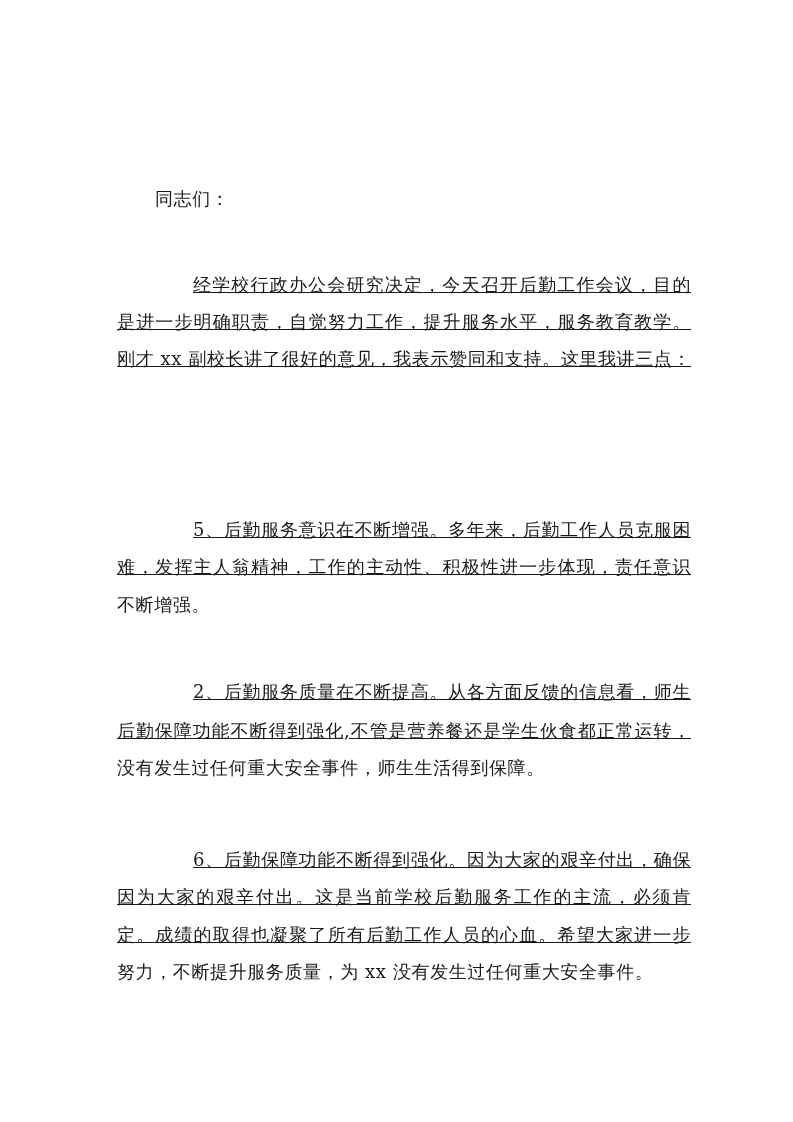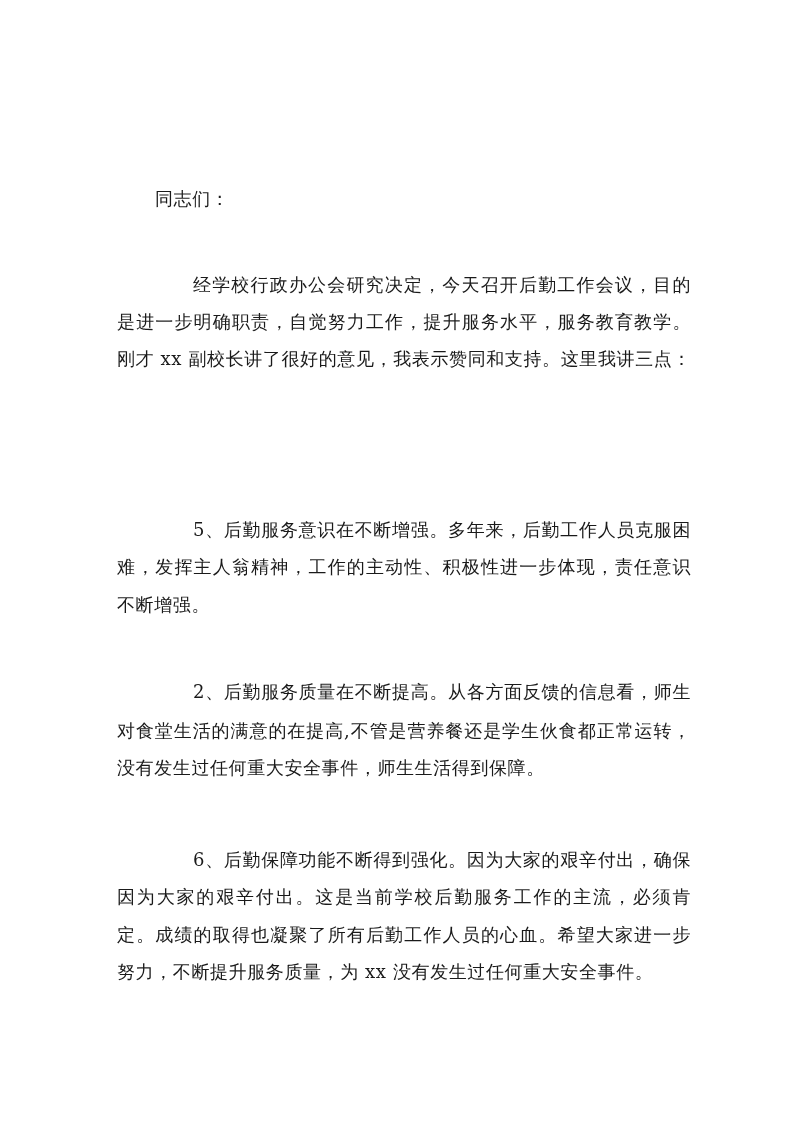--- a/index.html
+++ b/index.html
@@ -3,21 +3,21 @@
 <meta charset="utf-8">
 <style>
   html, body { margin:0; padding:0; background:#ffffff; }
   body { width:793px; height:1122px; position:relative; overflow:hidden;
          font-family: "DejaVu Serif", "Liberation Serif", serif; color:#1a1a1a; }
   .page { position:absolute; left:0; top:0; width:793px; height:1122px; background:#fff; }
   .line { position:absolute; left:117px; width:574px; font-size:18px; line-height:22px;
           white-space:nowrap; letter-spacing:0.6px; }
   .indent { left:193px; width:498px; }
   .salute { left:155px; }
-  .justify { text-align:justify; text-align-last:justify; }
+  .justify { text-align:justify; text-align-last:justify;text-decoration:underline; }
 </style>
 </head>
 <body>
 
 <div class="page">
 
   <div class="line salute" style="top:188px">同志们：</div>
 
   <div>
     <div class="line indent justify" style="top:274px">经学校行政办公会研究决定，今天召开后勤工作会议，目的</div>
@@ -27,21 +27,21 @@
 
 
   <div>
     <div class="line indent justify" style="top:519px">5、后勤服务意识在不断增强。多年来，后勤工作人员克服困</div>
     <div class="line justify" style="top:556px">难，发挥主人翁精神，工作的主动性、积极性进一步体现，责任意识</div>
     <div class="line" style="top:594px">不断增强。</div>
   </div>
 
   <div>
     <div class="line indent justify" style="top:681px">2、后勤服务质量在不断提高。从各方面反馈的信息看，师生</div>
-    <div class="line justify" style="top:720px">对食堂生活的满意的在提高,不管是营养餐还是学生伙食都正常运转，</div>
+    <div class="line justify" style="top:720px">后勤保障功能不断得到强化,不管是营养餐还是学生伙食都正常运转，</div>
     <div class="line" style="top:757px">没有发生过任何重大安全事件，师生生活得到保障。</div>
   </div>
 
   <div>
     <div class="line indent justify" style="top:849px">6、后勤保障功能不断得到强化。因为大家的艰辛付出，确保</div>
     <div class="line justify" style="top:886px">因为大家的艰辛付出。这是当前学校后勤服务工作的主流，必须肯</div>
     <div class="line justify" style="top:924px">定。成绩的取得也凝聚了所有后勤工作人员的心血。希望大家进一步</div>
     <div class="line" style="top:961px">努力，不断提升服务质量，为 xx 没有发生过任何重大安全事件。</div>
   </div>
 

